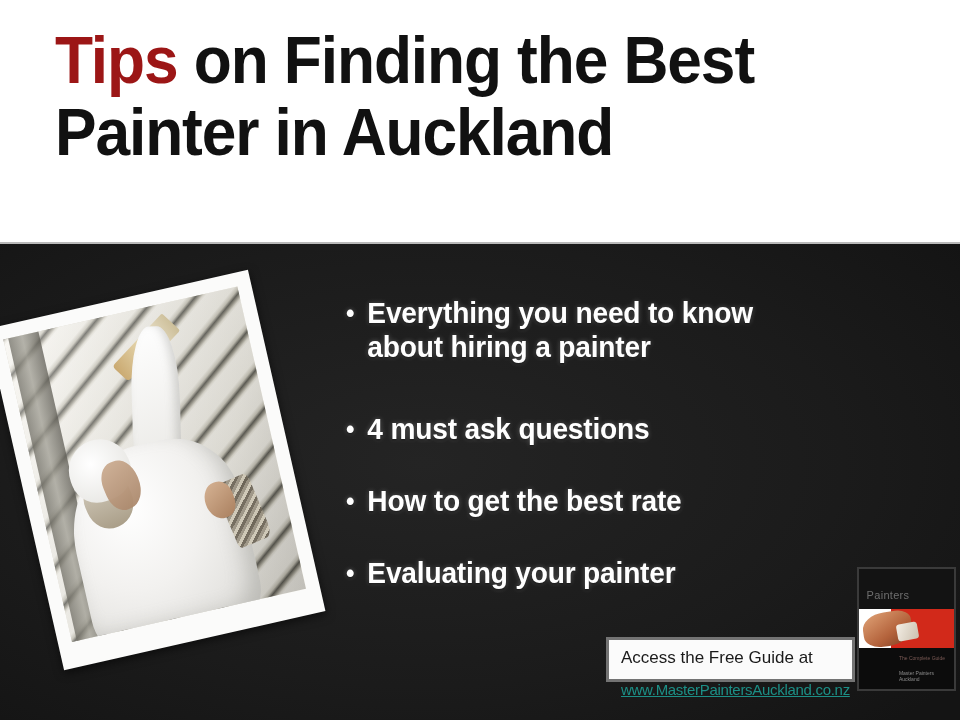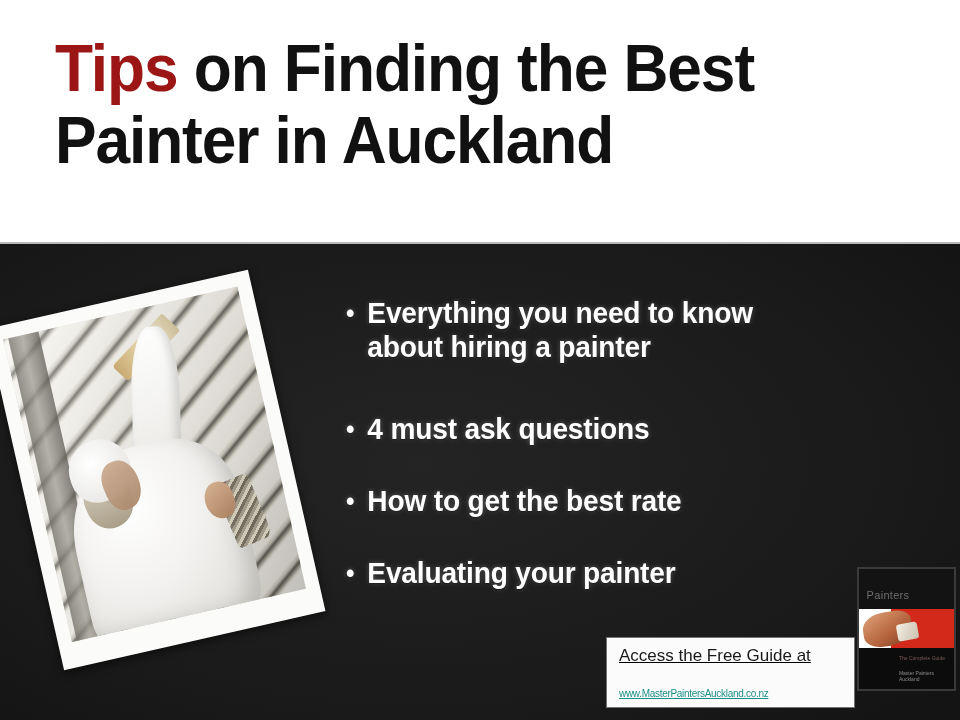--- a/index.html
+++ b/index.html
@@ -16,21 +16,21 @@
     width: 960px;
     height: 720px;
     overflow: hidden;
     background: #ffffff;
   }
 
   
   .header {
     position: absolute;
     left: 0;
-    top: 8px;
+    top: 0;
     width: 960px;
     height: 244px;
     background: #ffffff;
   }
   .title {
     position: absolute;
     left: 55px;
     top: 24px;
     width: 880px;
     font-size: 67px;
@@ -347,37 +347,36 @@
     line-height: 6px;
     color: #8c8c8c;
   }
 
   
   .callout {
     position: absolute;
     left: 606px;
     top: 637px;
     width: 249px;
-    height: 71px;
+    height: 45px;
     background: #fbfbfb;
-    border: 1px solid #737373;
+    border: 3px solid #737373;
     box-sizing: border-box;
     padding: 7px 0 0 12px;
-    text-decoration: underline;
   }
   .callout-line1 {
     font-size: 17px;
     line-height: 21px;
     color: #1a1a1a;
     font-family: "Liberation Sans", sans-serif;
   }
   .callout-url {
     display: inline-block;
-    margin-top: 18px;
-    font-size: 10px;
+    margin-top: 12px;
+    font-size: 15px;
     line-height: 19px;
     color: #1c8f86;
     text-decoration: underline;
     font-family: "Liberation Sans", sans-serif;
     letter-spacing: -0.3px;
   }
 </style>
 </head>
 <body>
 

